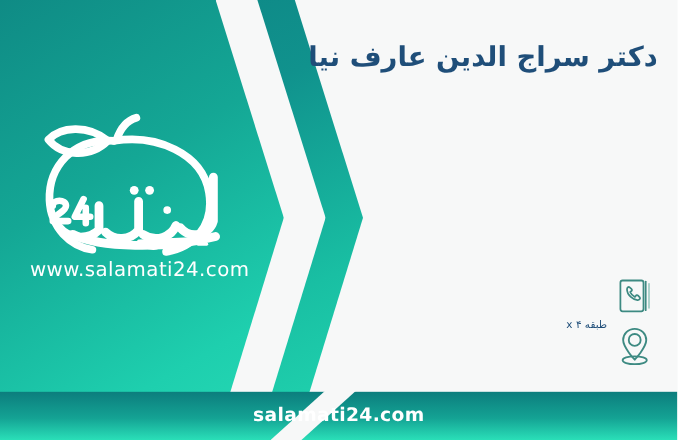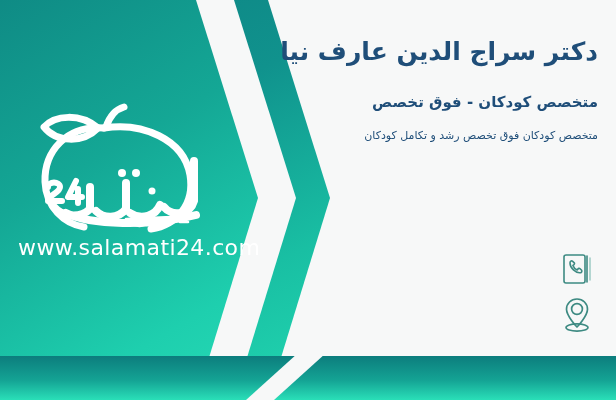--- a/index.html
+++ b/index.html
@@ -41,21 +41,21 @@
     position:absolute;left:236px;top:0;width:380px;height:400px;background:#f7f8f8;
   }
 
   
   .logo{
     position:absolute;left:18px;top:95px;width:218px;height:175px;
   }
   .logo svg{display:block;width:218px;height:145px;}
   .logo-url{
     position:absolute;left:0;top:140px;width:218px;text-align:center;
-    color:#ffffff;font-size:22px;letter-spacing:.4px;
+    color:#ffffff;font-size:18px;letter-spacing:.4px;
     font-family:"DejaVu Sans","Liberation Sans",sans-serif;
     direction:ltr;
   }
 
   
   .doctor-name{
     position:absolute;right:18px;top:36px;width:340px;
     text-align:right;color:#1f4e79;
     font-size:25px;font-weight:bold;line-height:1.3;
     direction:rtl;
@@ -148,41 +148,41 @@
         <path d="M112 128 C118 132 126 132 130 127"></path>
         <path d="M138 128 C144 132 152 131 156 126"></path>
         <path d="M162 127 L170 127"></path>
       </g>
     </svg>
     <div class="logo-url">www.salamati24.com</div>
   </div>
 
   <div class="doctor-name">دکتر سراج الدین عارف نیا</div>
   <div class="spec-line1">
-    <div>متخصص کودکان - فوق تخصص</div>
   </div>
-  <div class="spec-line2">متخصص کودکان فوق تخصص رشد و تکامل کودکان</div>
 
   <div class="icon-col">
     <div class="icon-box">
       <svg viewBox="0 0 34 36" xmlns="http://www.w3.org/2000/svg" aria-hidden="true">
         <rect x="4" y="3" width="21" height="28" rx="2" fill="none" stroke="#3d8a82" stroke-width="1.6"></rect>
         <line x1="27" y1="4" x2="27" y2="30" stroke="#3d8a82" stroke-width="1.6" stroke-linecap="round"></line>
         <line x1="30" y1="6" x2="30" y2="28" stroke="#8fc3bb" stroke-width="1.3" stroke-linecap="round"></line>
         <path d="M10 11 c0-1.6 1.4-2.6 2.4-1.8 l1.6 1.4 c.8 .7 .6 1.6 -.2 2.2 l-.9 .7 c.8 2.1 2.3 3.6 4.3 4.5 l.7-.9 c.6-.8 1.5-1 2.2-.3 l1.5 1.5 c.8 1 -.2 2.5 -1.8 2.5 C15.9 21 10 16.3 10 11 Z" fill="none" stroke="#3d8a82" stroke-width="1.6" stroke-linejoin="round"></path>
       </svg>
     </div>
     <div class="icon-box">
       <svg viewBox="0 0 34 38" xmlns="http://www.w3.org/2000/svg" aria-hidden="true">
         <path d="M17 3 C11 3 6.5 7.6 6.5 13.2 C6.5 20 17 31 17 31 C17 31 27.5 20 27.5 13.2 C27.5 7.6 23 3 17 3 Z" fill="none" stroke="#3d8a82" stroke-width="1.7" stroke-linejoin="round"></path>
         <circle cx="17" cy="13" r="5.4" fill="none" stroke="#3d8a82" stroke-width="1.7"></circle>
         <ellipse cx="17" cy="31.5" rx="11" ry="3.6" fill="none" stroke="#3d8a82" stroke-width="1.6"></ellipse>
       </svg>
     </div>
   </div>
 
   <div class="address">
+    <div>طبقه ۴ x</div>
   </div>
 
   <div class="bottom-bar"></div>
   <div class="bottom-wedge"></div>
+  <div class="bottom-text">salamati24.com</div>
 
 </div>
 
 </body></html>

